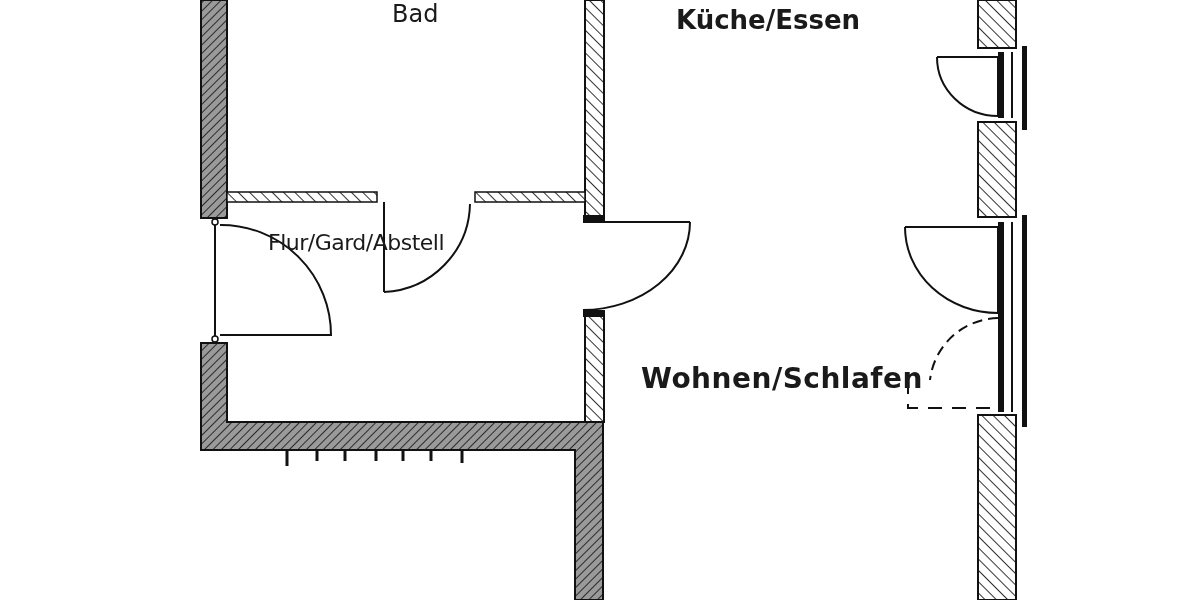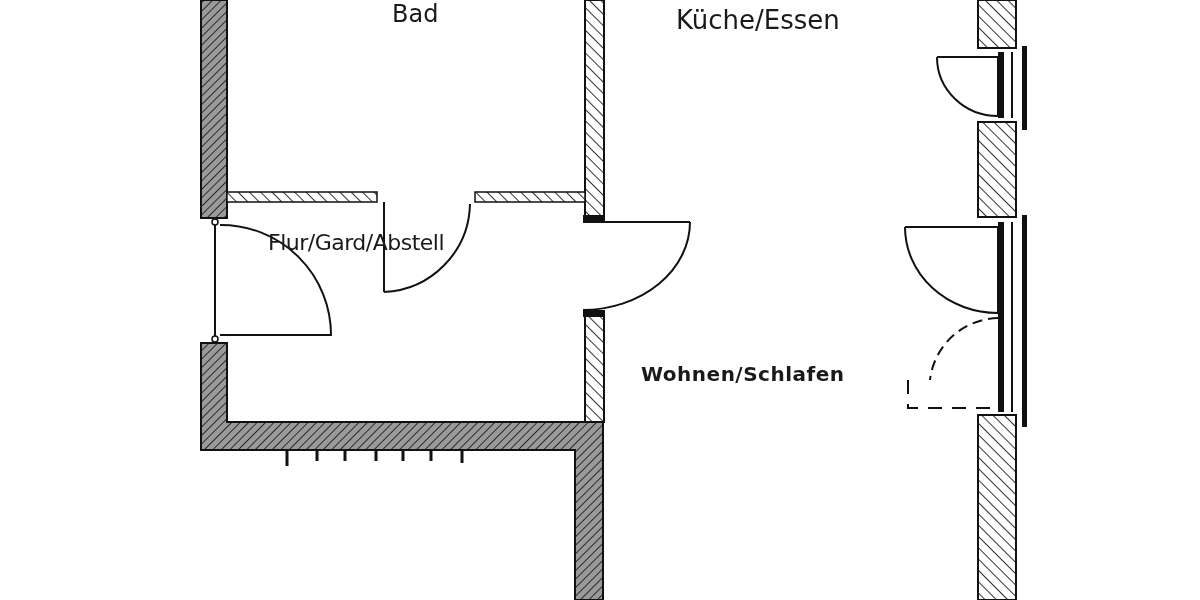--- a/index.html
+++ b/index.html
@@ -5,23 +5,23 @@
     html, body { margin: 0; padding: 0; background: #ffffff; }
     body { width: 1200px; height: 600px; overflow: hidden; position: relative; }
     #plan { position: absolute; left: 0; top: 0; width: 1200px; height: 600px; }
     .room-label {
       position: absolute;
       font-family: "DejaVu Sans", sans-serif;
       color: #1a1a1a;
       white-space: nowrap;
     }
     .lbl-bad { left: 392px; top: 0; font-size: 24px; }
-    .lbl-kueche { left: 676px; top: 5px; font-size: 26px; }
+    .lbl-kueche { left: 676px; top: 5px; font-size: 26px; font-weight: bold; }
     .lbl-flur { left: 268px; top: 230px; font-size: 22px; letter-spacing: -0.5px; }
-    .lbl-wohnen { left: 641px; top: 362px; font-size: 20px; font-weight: bold; letter-spacing: 0.5px; }
+    .lbl-wohnen { left: 641px; top: 362px; font-size: 28px; font-weight: bold; letter-spacing: 0.5px; }
   </style>
 </head>
 <body>
 
 <svg id="plan" viewBox="0 0 1200 600" xmlns="http://www.w3.org/2000/svg">
   <defs>
     <pattern id="hatchDense" patternUnits="userSpaceOnUse" width="6" height="6" patternTransform="rotate(45)">
       <rect width="6" height="6" fill="#9a9a9a"></rect>
       <line x1="0" y1="0" x2="0" y2="6" stroke="#2a2a2a" stroke-width="2"></line>
     </pattern>

